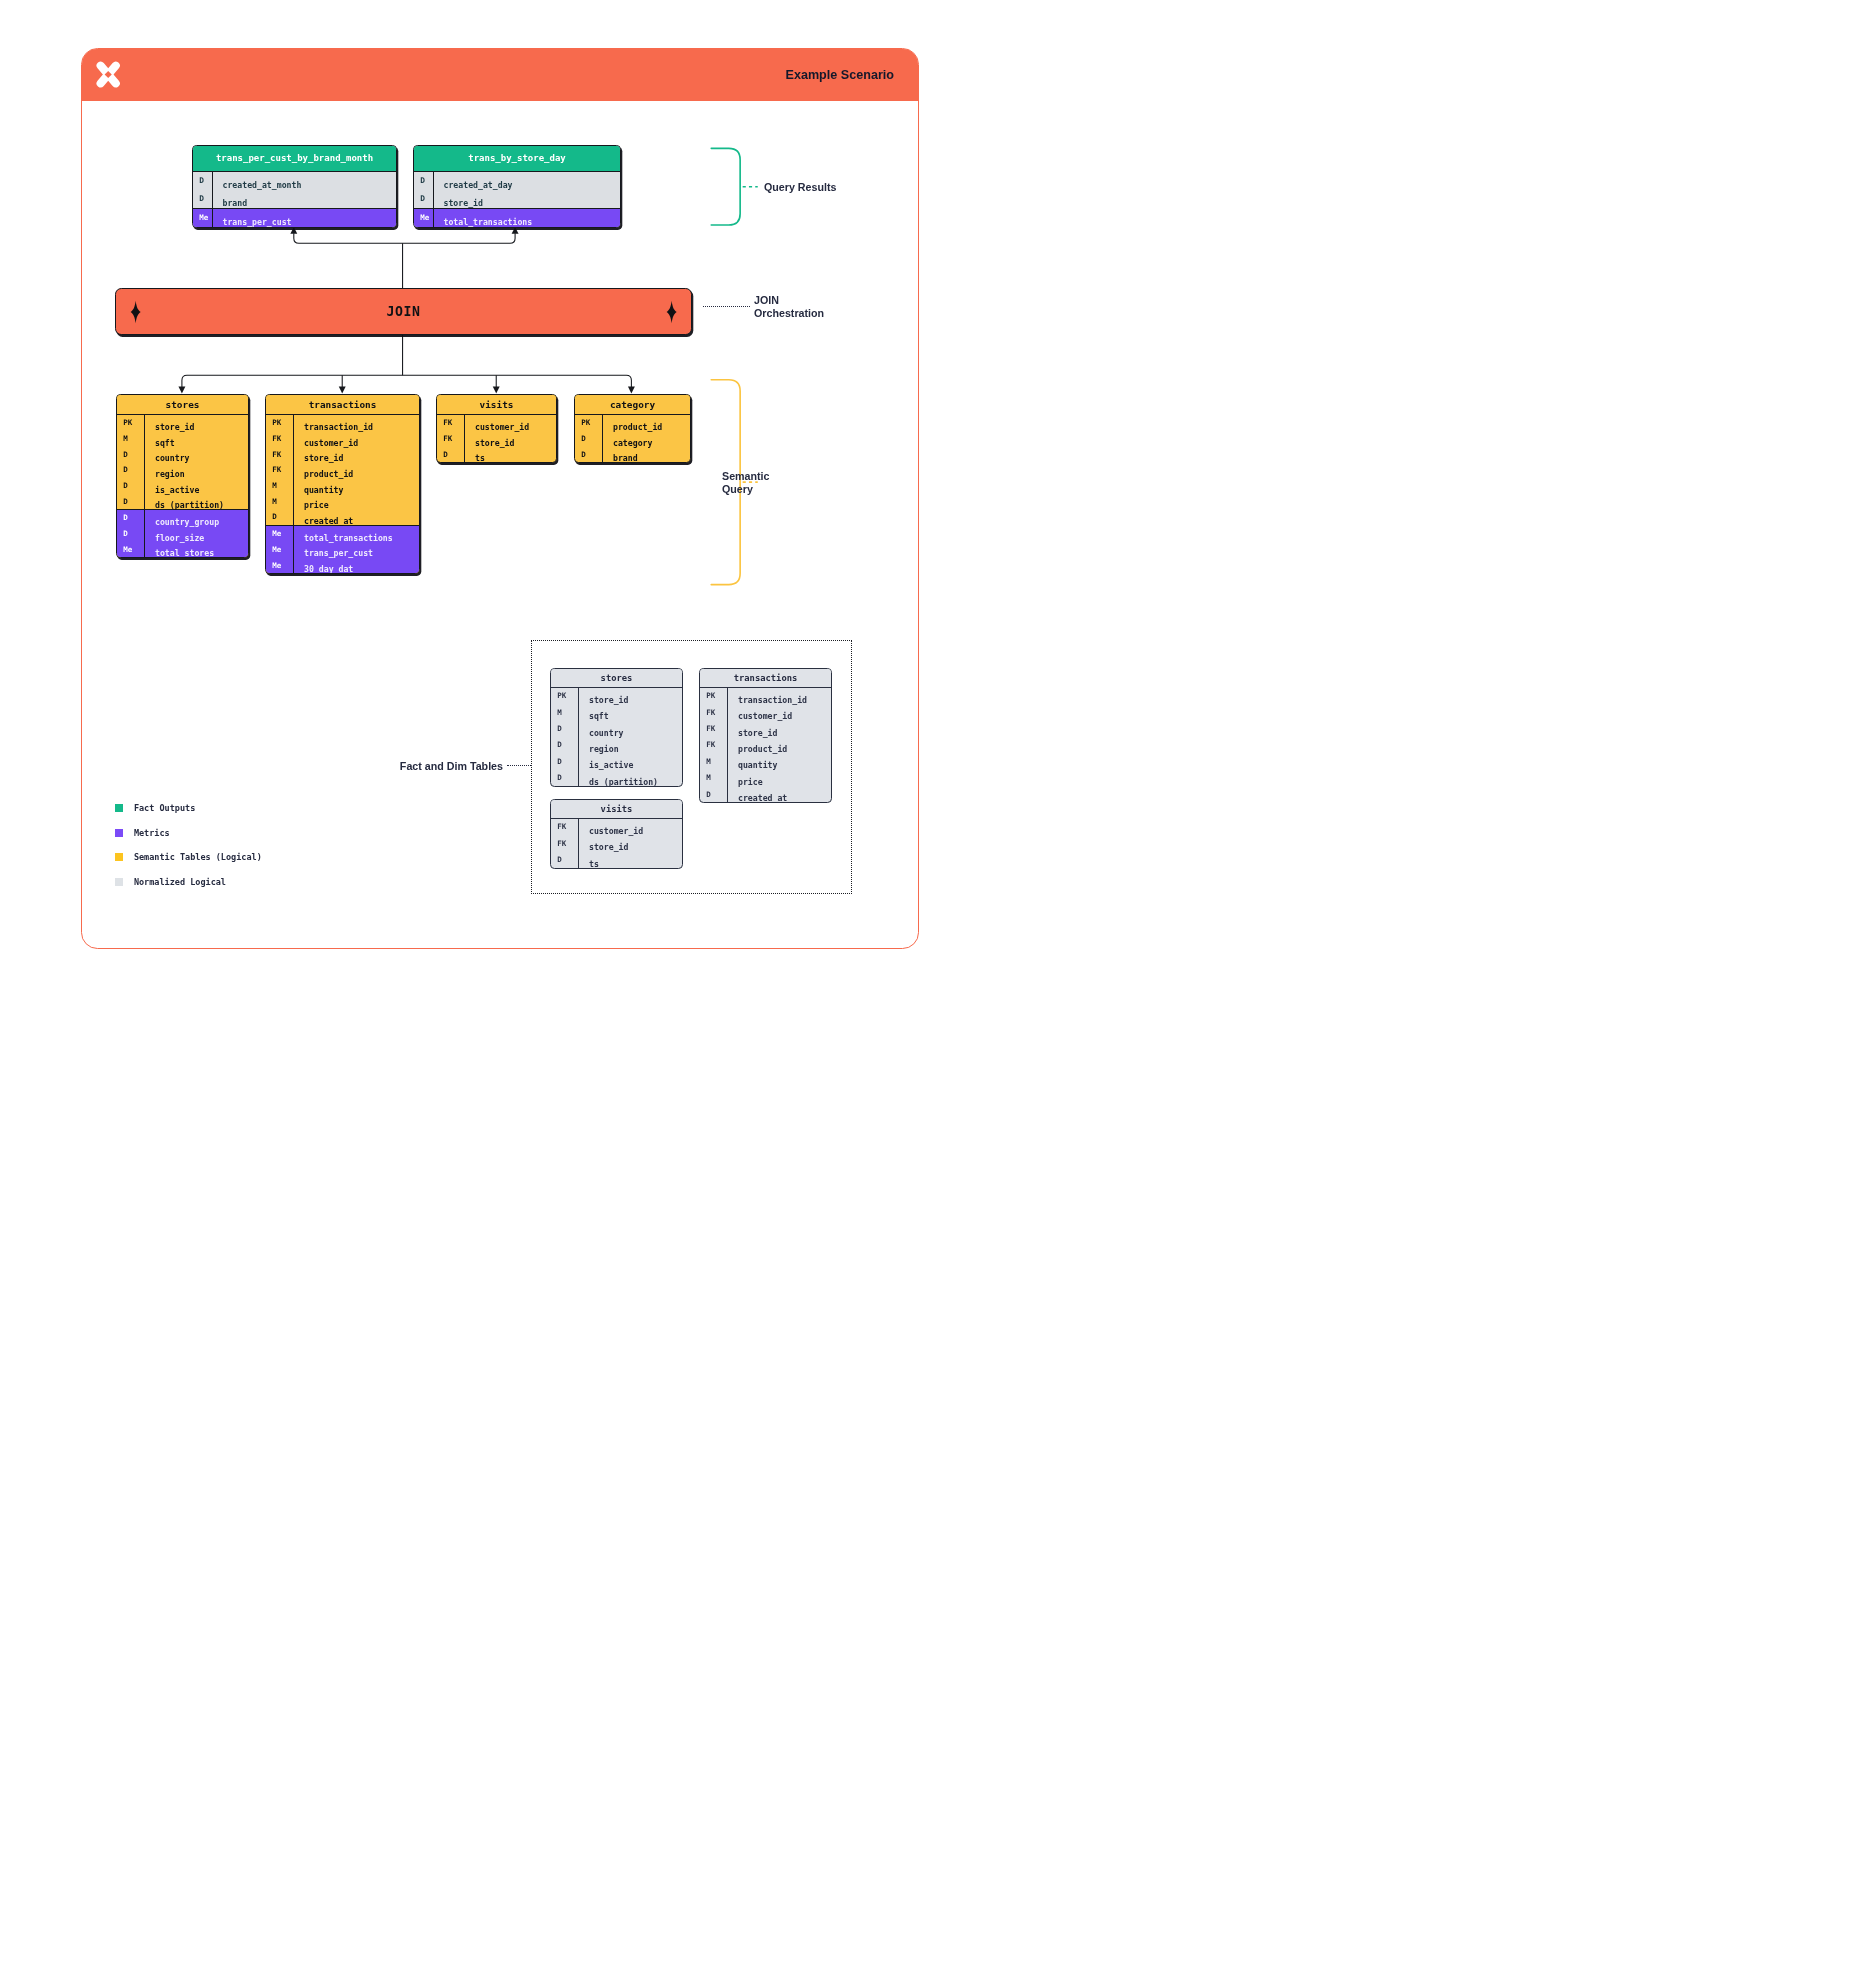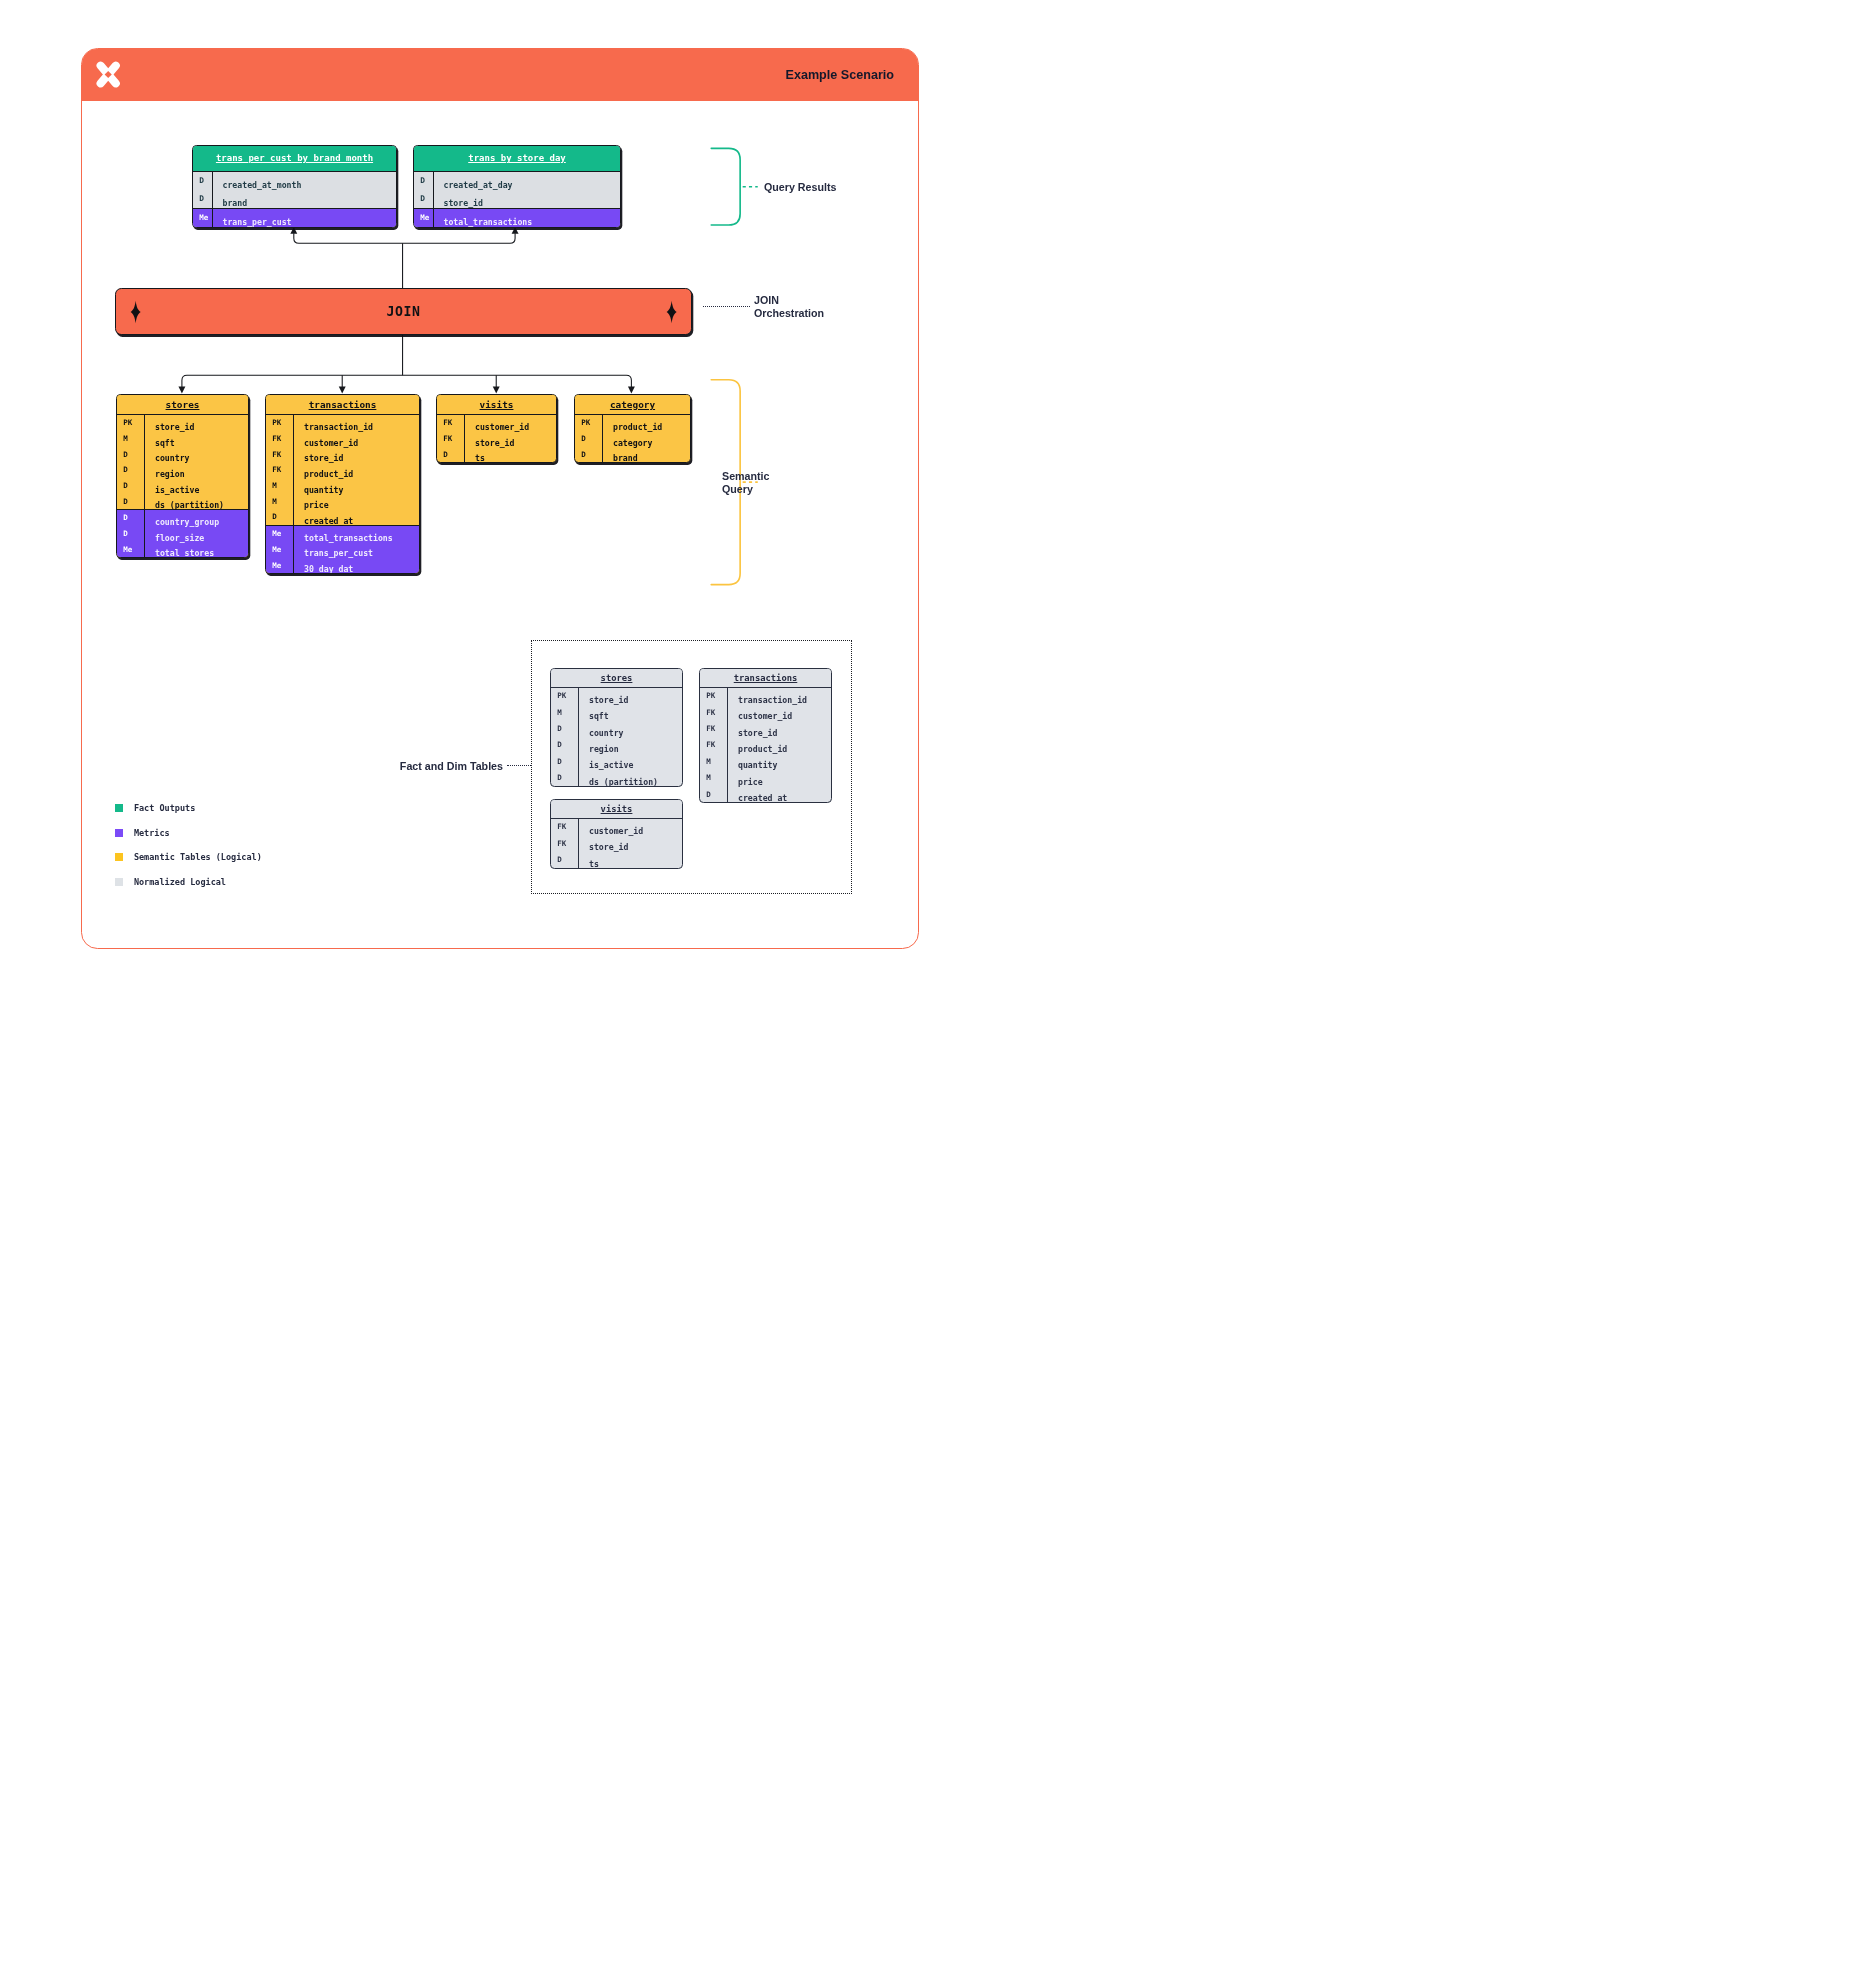--- a/index.html
+++ b/index.html
@@ -16,21 +16,21 @@
         font-size:12.6px;font-weight:700;color:#14182B;}
   .logo{position:absolute;left:13.2px;top:10.7px;}
 
   
   svg.connectors{position:absolute;left:0;top:0;width:934px;height:992px;pointer-events:none;}
 
   
   .tbl{position:absolute;border:1.3px solid #16181D;border-radius:4.4px;overflow:hidden;
        box-shadow:1.3px 1.9px 0 rgba(12,12,18,.92);}
   .tbl-h{text-align:right;font-weight:700;border-bottom:1.3px solid #16181D;
-         display:flex;align-items:center;justify-content:center;text-decoration:underline;}
+         display:flex;align-items:center;justify-content:center;}
   .tbl-grid{display:grid;grid-template-columns:var(--keyw) 1fr;grid-auto-rows:var(--rh);}
   .kcell{border-right:1.3px solid #16181D;display:flex;align-items:center;
          padding-left:6.3px;font-weight:700;font-size:7.5px;}
   .ncell{display:flex;align-items:center;padding-left:10px;font-weight:700;font-size:8.2px;margin-top:8px;}
   .mets{border-top:1.3px solid #16181D;background:#7849F4;color:#fff;}
   .mets .ncell{color:#EFEAFE;}
 
   
   .tbl.q{--keyw:19.5px;--rh:18px;background:#DCDFE3;}
   .tbl.q .tbl-h{background:#14B98A;color:#fff;height:24.5px;font-size:9px;}

